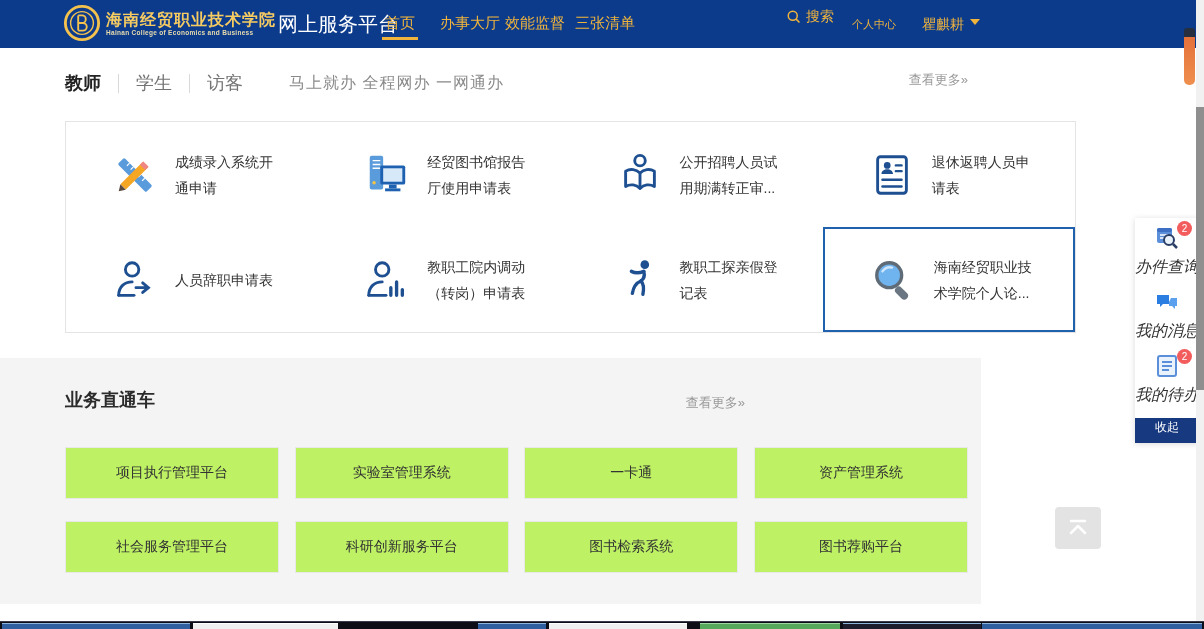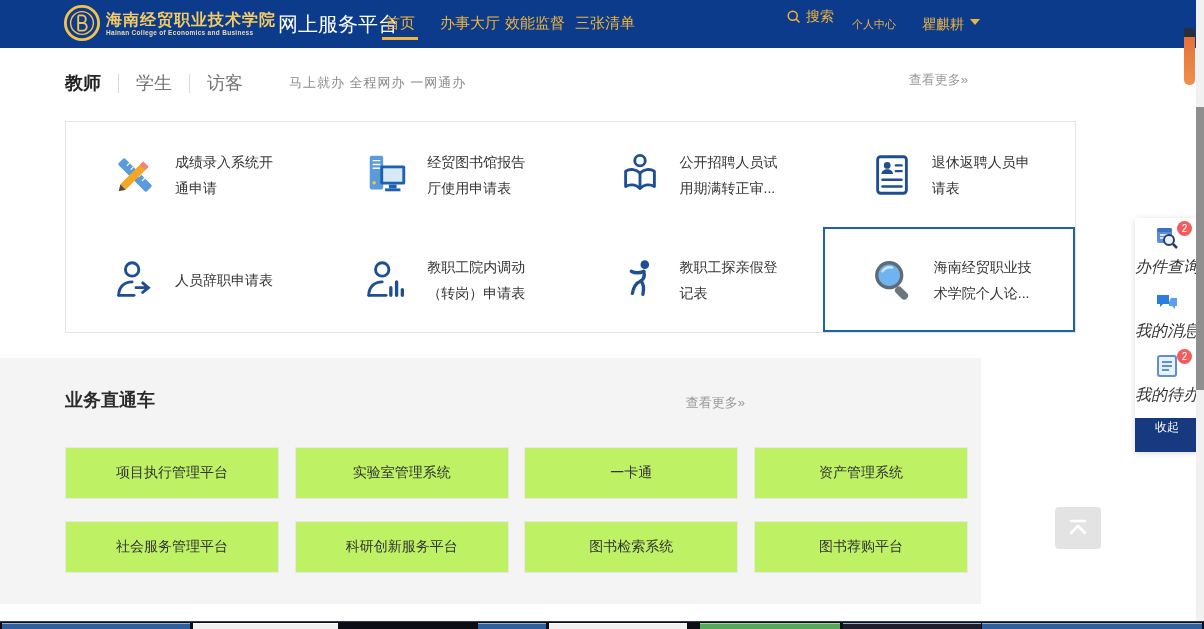--- a/index.html
+++ b/index.html
@@ -19,21 +19,21 @@
   .nav-search { position:absolute; left:786px; top:0; line-height:48px; font-size:14px; color:#f0b43c; cursor:pointer; display:flex; align-items:center; height:32px; gap:5px; }
   .nav-personal { position:absolute; left:852px; top:0; line-height:48px; font-size:11px; color:#f0b43c; cursor:pointer; }
   .nav-user { position:absolute; left:922px; top:0; line-height:48px; font-size:14px; color:#f0b43c; cursor:pointer; }
   .caret { display:inline-block; margin-left:6px; border:5px solid transparent; border-top:6px solid #f0b43c; vertical-align:-1px; }
 
   
   .tabs-row { position:absolute; left:65px; top:66px; height:34px; display:flex; align-items:center; }
   .role-tab { font-size:18px; color:#737373; cursor:pointer; }
   .role-tab.active { font-weight:bold; color:#222; }
   .tab-divider { width:1px; height:19px; background:#d9d9d9; margin:0 17px; }
-  .tabs-slogan { margin-left:46px; font-size:13px; color:#8a8a8a; letter-spacing:1px; }
+  .tabs-slogan { margin-left:46px; font-size:16px; color:#8a8a8a; letter-spacing:1px; }
   .tabs-more { position:absolute; right:236px; top:71px; font-size:13px; color:#999; cursor:pointer; }
 
   
   .card-grid { position:absolute; left:65px; top:121px; width:1011px; height:212px; background:#fff; border:1px solid #e4e4e4; display:grid; grid-template-columns:repeat(4,1fr); grid-template-rows:repeat(2,1fr); }
   .card { display:flex; align-items:center; padding-left:46px; cursor:pointer; }
   .card.highlighted { border:2px solid #2061ad; }
   .card .c-icon { width:46px; height:46px; margin-right:17px; flex:none; }
   .card .c-label { width:7em; font-size:14px; color:#333; line-height:26px; }
 
   
@@ -42,21 +42,21 @@
   .biz-more { position:absolute; right:236px; top:36px; font-size:13px; color:#999; cursor:pointer; }
   .biz-grid { position:absolute; left:65px; top:89px; width:903px; display:grid; grid-template-columns:repeat(4,214px); justify-content:space-between; row-gap:22px; }
   .biz-btn { height:52px; background:#bef264; border:1px solid #e8e8e8; display:flex; align-items:center; justify-content:center; font-size:14px; color:#333; cursor:pointer; }
 
   
   .side-panel { position:absolute; left:1135px; top:218px; width:64px; background:#fff; box-shadow:0 1px 6px rgba(0,0,0,0.15); text-align:center; padding-top:8px; }
   .sp-item { position:relative; margin-bottom:12px; cursor:pointer; }
   .sp-icon { width:24px; height:24px; display:inline-block; }
   .sp-label { font-size:16px; color:#333; margin-top:3px;font-style:italic; }
   .sp-badge { position:absolute; top:-5px; right:7px; min-width:15px; height:15px; border-radius:8px; background:#f25c5c; color:#fff; font-size:10px; line-height:15px; text-align:center; padding:0 2px; }
-  .sp-collapse { margin-top:4px; height:34px; background:#16397f; color:#fff; font-size:12px; line-height:19px; cursor:pointer; }
+  .sp-collapse { margin-top:4px; height:25px; background:#16397f; color:#fff; font-size:12px; line-height:19px; cursor:pointer; }
 
   
   .back-top { position:absolute; left:1055px; top:507px; width:46px; height:42px; background:#e3e3e3; border-radius:4px; display:flex; align-items:center; justify-content:center; cursor:pointer; }
 
   
   .scroll-track { position:absolute; left:1196px; top:0; width:8px; height:621px; background:#f1f1f1; }
   .scroll-thumb-gray { position:absolute; left:1196px; top:107px; width:8px; height:283px; background:#8f8f8f; }
   .red-thumb-cap { position:absolute; left:1184px; top:28px; width:11px; height:9px; background:#272e3e; border-radius:3px 3px 0 0; }
   .red-thumb { position:absolute; left:1184px; top:37px; width:11px; height:48px; background:linear-gradient(180deg,#e4713a,#ef8f4e); border-radius:0 0 5px 5px; }
 

